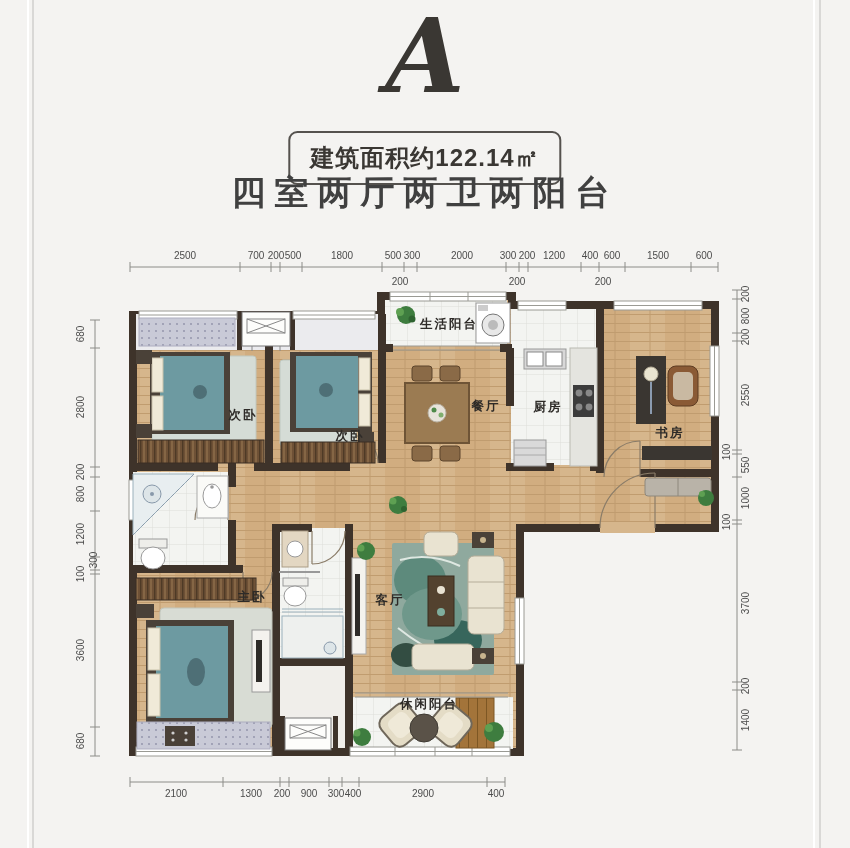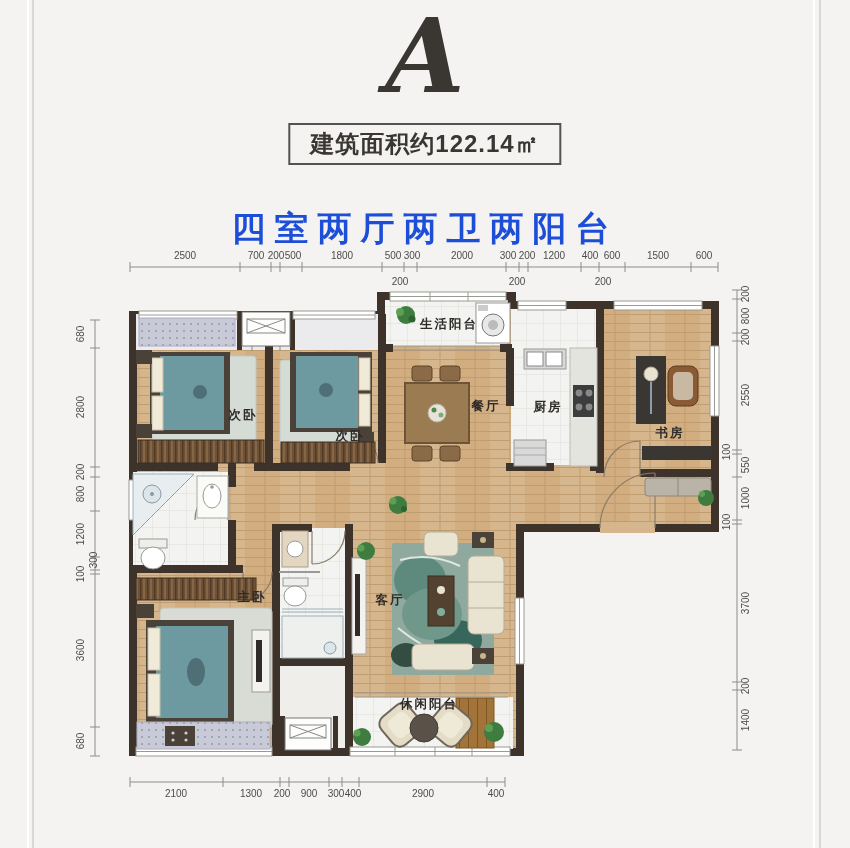--- a/index.html
+++ b/index.html
@@ -6,27 +6,27 @@
   #page{position:relative;width:850px;height:848px;background:#f4f3f1;overflow:hidden;
         font-family:"Liberation Sans","DejaVu Sans",sans-serif;}
   .stripe{position:absolute;top:0;bottom:0;width:2px;}
   .s1{left:27px;background:#ffffff;}
   .s2{left:32px;background:#d9d8d6;}
   .s3{left:813px;background:#ffffff;}
   .s4{left:819px;background:#d9d8d6;}
   .plan-letter{position:absolute;top:2px;left:0;right:0;text-align:center;
     font-family:"DejaVu Serif","Liberation Serif",serif;font-style:italic;font-weight:700;
     font-size:102px;line-height:108px;color:#3a3733;}
-  .area-box{position:absolute;top:123px;left:50%;transform:translateX(-50%);
-    border:2px solid #55524e;border-radius:0;padding:3px 20px;background:transparent;
+  .area-box{position:absolute;top:131px;left:50%;transform:translateX(-50%);
+    border:2px solid #55524e;border-radius:9px;padding:9px 20px;background:transparent;
     box-shadow:0 0 0 1px #f4f3f1 inset;}
   .area-box span{font-size:24px;font-weight:700;color:#3a3733;letter-spacing:1px;
     font-family:"Liberation Sans","DejaVu Sans",sans-serif;}
   .layout-title{position:absolute;top:170px;left:0;right:0;text-align:center;
-    font-size:34px;font-weight:700;letter-spacing:9px;color:#1d4ed8;margin-top:36px;}
+    font-size:34px;font-weight:700;letter-spacing:9px;color:#404040;}
   svg{position:absolute;left:0;top:0;}
   .dim{font-size:10px;fill:#4c4c4c;}
   .rl{font-size:12.5px;font-weight:bold;fill:#2e2b28;letter-spacing:2px;}
   text{text-anchor:middle;font-family:"Liberation Sans","DejaVu Sans",sans-serif;}
 </style>
 </head>
 <body>
 
 <div id="page">
   <div class="stripe s1"></div>

